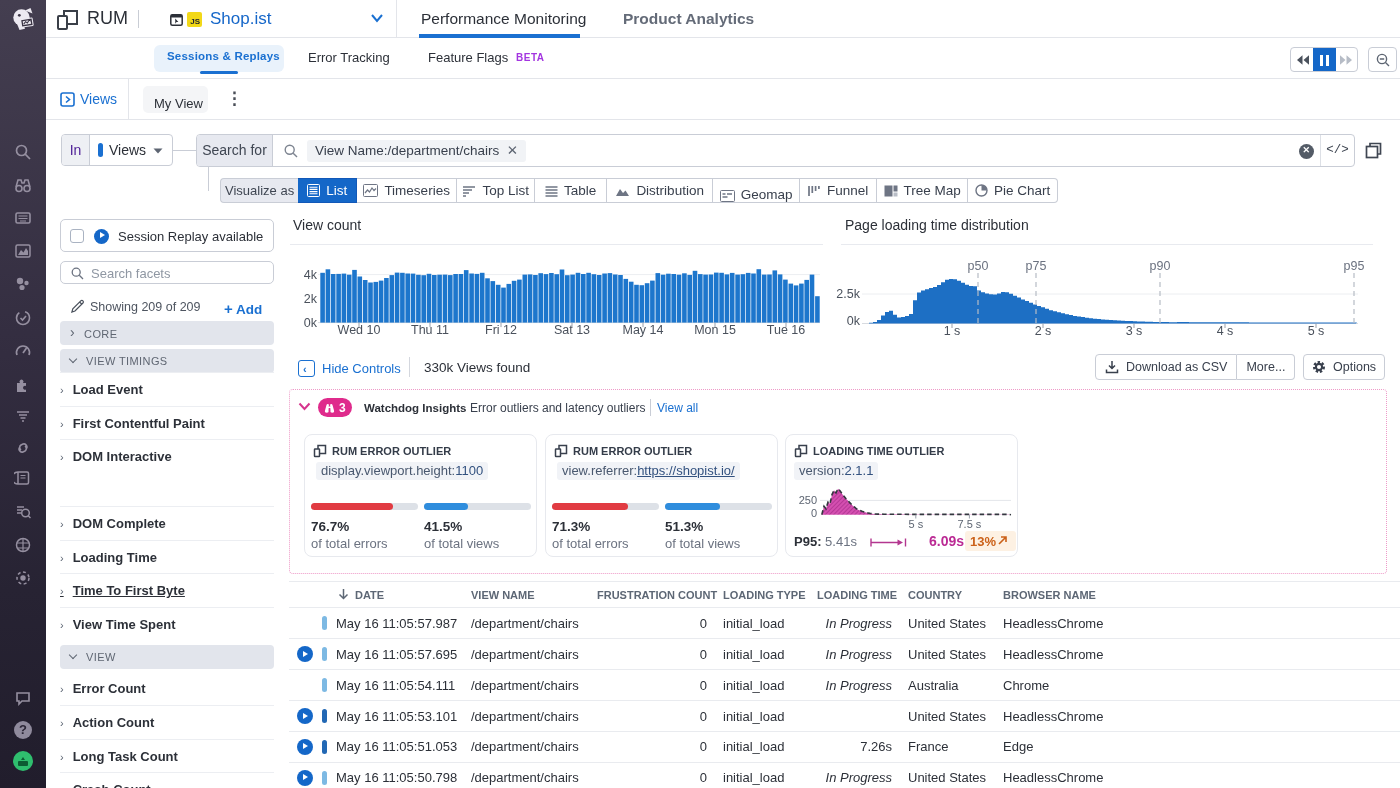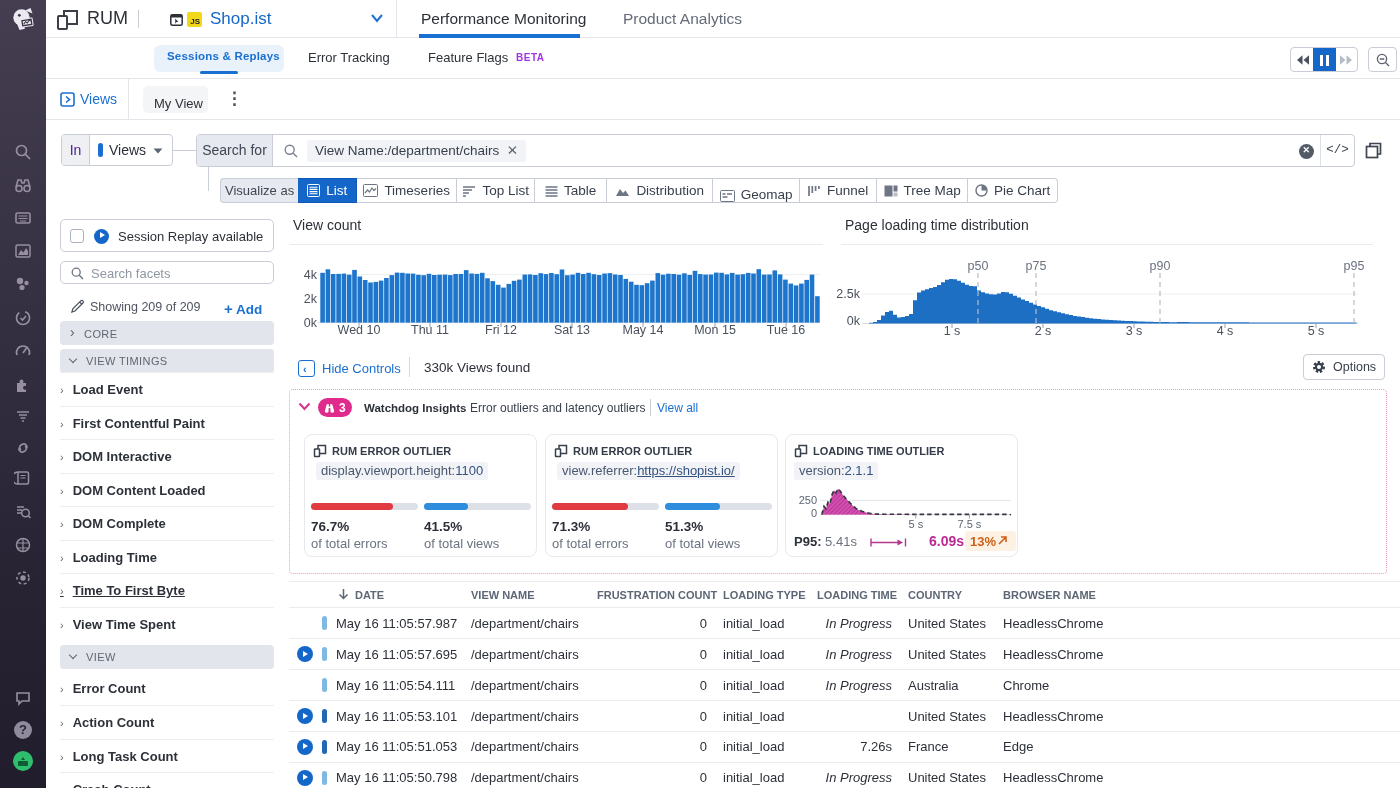--- a/index.html
+++ b/index.html
@@ -59,21 +59,21 @@
     <div class="abs" style="left:140.5px;top:11.5px;width:15px;height:15px;background:#f2d818;border-radius:2px;">
         <span style="position:absolute;right:1.5px;bottom:0.5px;color:#22262c;font-size:8px;font-weight:bold;">JS</span>
       </div>
     <div class="abs" style="left:164px;top:9px;font-size:17px;color:#1667c9;">Shop.ist</div>
     <svg class="abs" style="left:324px;top:13px" width="14" height="10" viewBox="0 0 14 10">
         <path d="M2 2 L7 8 L12 2" fill="none" stroke="#1a70d1" stroke-width="2"></path>
       </svg>
     <div class="abs" style="left:350px;top:0;width:1px;height:38px;background:#e3e5ea"></div>
     <div class="abs t-dark" style="left:375px;top:10px;font-size:15.5px;">Performance Monitoring</div>
     <div class="abs" style="left:373px;top:34px;width:161px;height:5px;background:#1a70d1"></div>
-    <div class="abs t-grey" style="left:577px;top:10px;font-size:15.5px;">Product Analytics</div>
+    <div class="abs t-grey" style="left:577px;top:10px;font-size:15.5px;font-weight:bold;">Product Analytics</div>
   </div>
   <div id="rowB" class="abs">
     <div class="abs t-dark" style="left:27px;top:12px;font-size:13px;margin-top:30px;">Summary</div>
     <div class="abs" style="left:108px;top:7px;width:130px;height:27px;background:#e9f2fb;border-radius:6px;"></div>
     <div class="abs t-blue" style="left:121px;top:12px;font-size:11.5px;font-weight:bold;letter-spacing:0.2px;">Sessions &amp; Replays</div>
     <div class="abs" style="left:154px;top:33px;width:38px;height:3px;background:#1a70d1;border-radius:2px;"></div>
     <div class="abs t-dark" style="left:262px;top:12px;font-size:13px;">Error Tracking</div>
     <div class="abs t-dark" style="left:382px;top:12px;font-size:13px;">Feature Flags</div>
     <div class="abs" style="left:470px;top:14px;font-size:10px;font-weight:bold;color:#a335e0;letter-spacing:0.5px;">BETA</div>
 
@@ -210,21 +210,20 @@
     <svg class="abs" style="left:70px;top:299px" width="15" height="15" viewBox="0 0 16 16">
         <path d="M2 14 l1-3.5 L11.5 2 a1.6 1.6 0 0 1 2.3 2.3 L5.3 12.8 z M10.5 3.5 l2.3 2.3" fill="none" stroke="#4a515c" stroke-width="1.3"></path>
       </svg>
     <div class="abs" style="left:90px;top:300px;font-size:12.5px;color:#4e5560;">Showing 209 of 209</div>
     <div class="abs t-blue" style="left:224px;top:300px;font-size:13.5px;font-weight:bold;"><span style="font-size:15px;">+</span> Add</div>
     <div class="facet-group" style="top:321px;"><span class="gchev">›</span>CORE</div>
     <div class="facet-group" style="top:349px;"><span class="gchev2"></span>VIEW TIMINGS</div>
     <div class="facet-item" style="top:372px;"><span class="chev">›</span>Load Event</div>
     <div class="facet-item" style="top:406px;"><span class="chev">›</span>First Contentful Paint</div>
     <div class="facet-item" style="top:439px;"><span class="chev">›</span>DOM Interactive</div>
-    <div class="facet-item" style="top:473px;"><span class="chev">›</span>DOM Content Loaded</div>
     <div class="facet-item" style="top:506px;"><span class="chev">›</span>DOM Complete</div>
     <div class="facet-item" style="top:540px;"><span class="chev">›</span>Loading Time</div>
     <div class="facet-item" style="top:573px;text-decoration:underline;"><span class="chev">›</span>Time To First Byte</div>
     <div class="facet-item" style="top:607px;"><span class="chev">›</span>View Time Spent</div>
     <div class="facet-group" style="top:645px;"><span class="gchev2"></span>VIEW</div>
     <div class="facet-item" style="top:672px;border-top:none;"><span class="chev">›</span>Error Count</div>
     <div class="facet-item" style="top:705px;"><span class="chev">›</span>Action Count</div>
     <div class="facet-item" style="top:739px;"><span class="chev">›</span>Long Task Count</div>
     <div class="facet-item" style="top:772px;"><span class="chev">›</span>Crash Count</div>
   </div>
@@ -373,20 +372,28 @@
       <text x="25" y="58" text-anchor="end" font-size="12.5" fill="#4a515c">2.5k</text>
       <text x="25" y="84.5" text-anchor="end" font-size="12.5" fill="#4a515c">0k</text>
     </svg>
 
   <div class="abs" style="left:298px;top:360px;width:17px;height:17px;border:1.5px solid #1a70d1;border-radius:3px;">
       <span style="position:absolute;left:4px;top:1.5px;color:#1a70d1;font-size:11px;font-weight:bold;">‹</span>
     </div>
   <div class="abs t-blue" style="left:322px;top:361px;font-size:13px;">Hide Controls</div>
   <div class="abs" style="left:409px;top:357px;width:1px;height:20px;background:#d4d7de;"></div>
   <div class="abs t-dark" style="left:424px;top:360px;font-size:13.5px;">330k Views found</div>
+  <div class="abs" style="left:1095px;top:354px;height:26px;display:flex;font-size:12.5px;">
+    <div style="border:1px solid #c9cdd6;border-radius:4px 0 0 4px;background:#fff;color:#39404d;line-height:24px;padding:0 9px;display:flex;align-items:center;gap:7px;">
+      <svg width="14" height="14" viewBox="0 0 14 14">
+          <path d="M7 1 v7 M4 5.5 L7 8.5 L10 5.5 M1.5 9.5 v3 h11 v-3" fill="none" stroke="#39404d" stroke-width="1.5"></path>
+        </svg>
+      Download as CSV</div>
+    <div style="border:1px solid #c9cdd6;border-left:none;border-radius:0 4px 4px 0;background:#fff;color:#39404d;line-height:24px;padding:0 9px;">More...</div>
+  </div>
   <div class="abs" style="left:1303px;top:354px;height:26px;display:flex;font-size:12.5px;">
     <div style="border:1px solid #c9cdd6;border-radius:4px;background:#fff;color:#39404d;line-height:24px;padding:0 8px;display:flex;align-items:center;gap:7px;">
       <svg width="14" height="14" viewBox="0 0 14 14">
           <circle cx="7" cy="7" r="4.7" fill="none" stroke="#39404d" stroke-width="2.6" stroke-dasharray="2.3,1.75"></circle>
           <circle cx="7" cy="7" r="3.1" fill="none" stroke="#39404d" stroke-width="2.1"></circle>
         </svg>
       Options</div>
   </div>
 
   <div class="abs" style="left:289px;top:389px;width:1098px;height:185px;border:1.5px dotted #ee9ac8;border-radius:4px;background:#fff;"></div>

